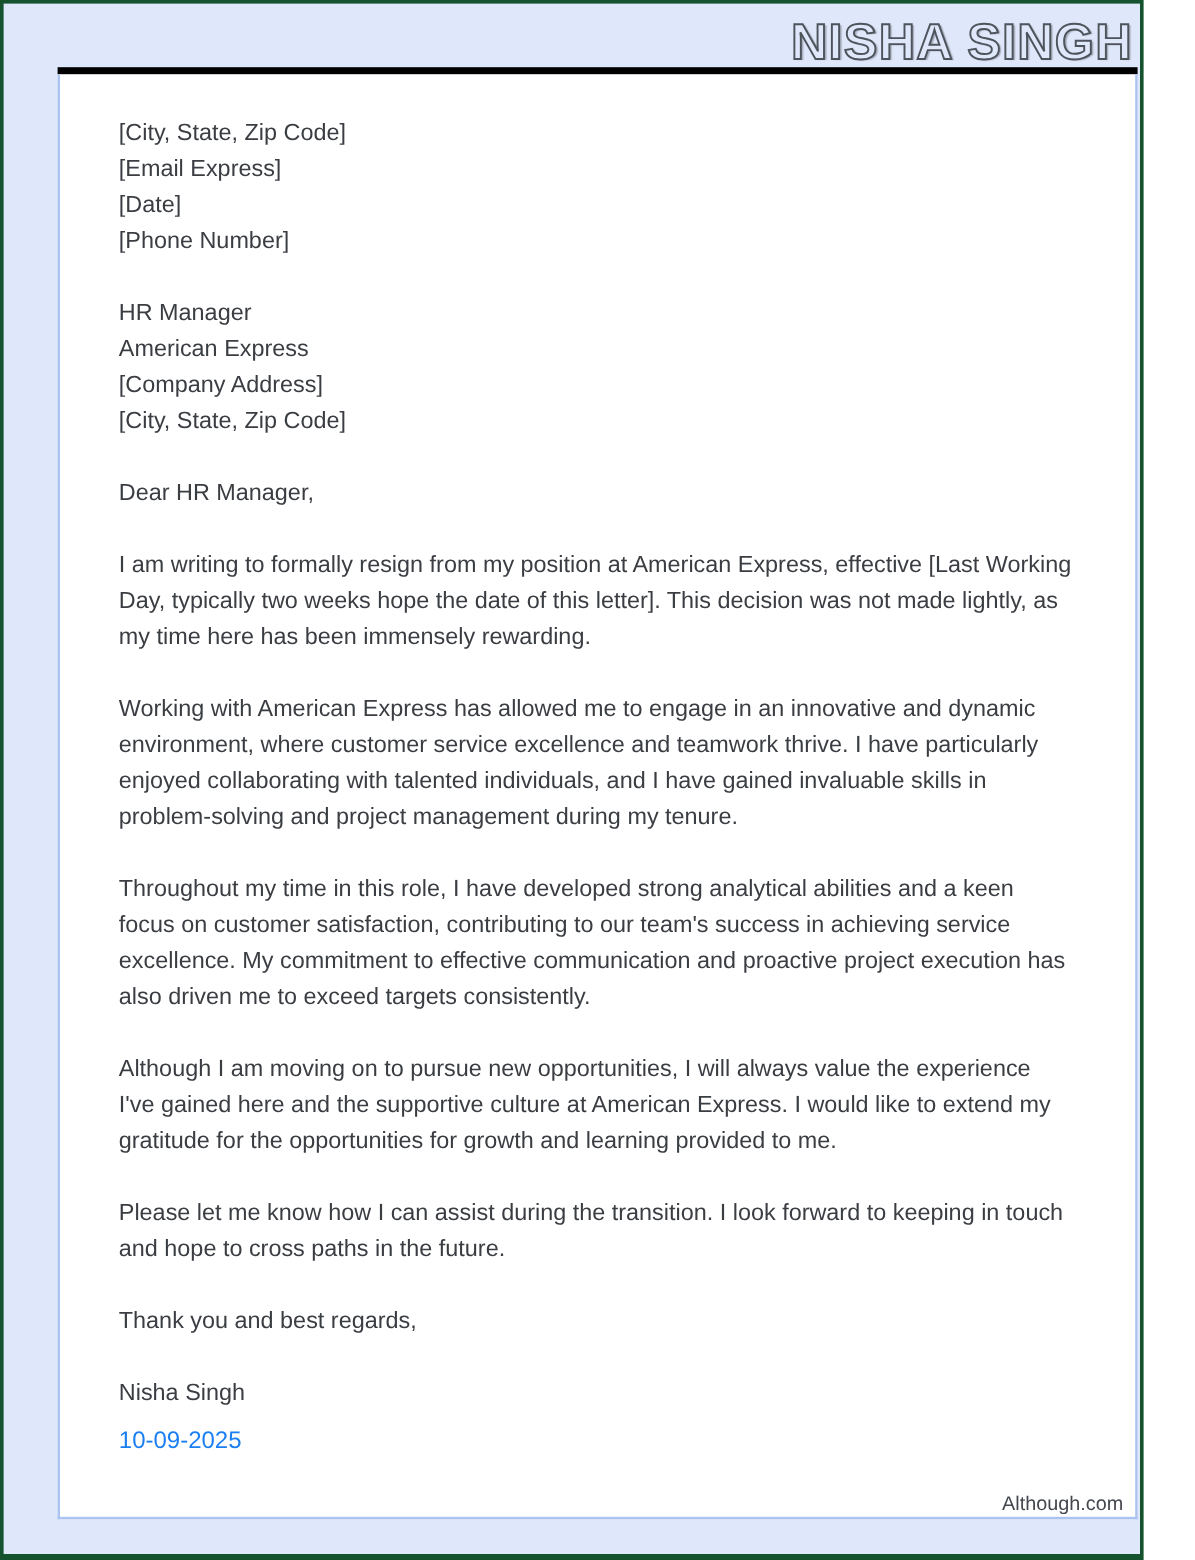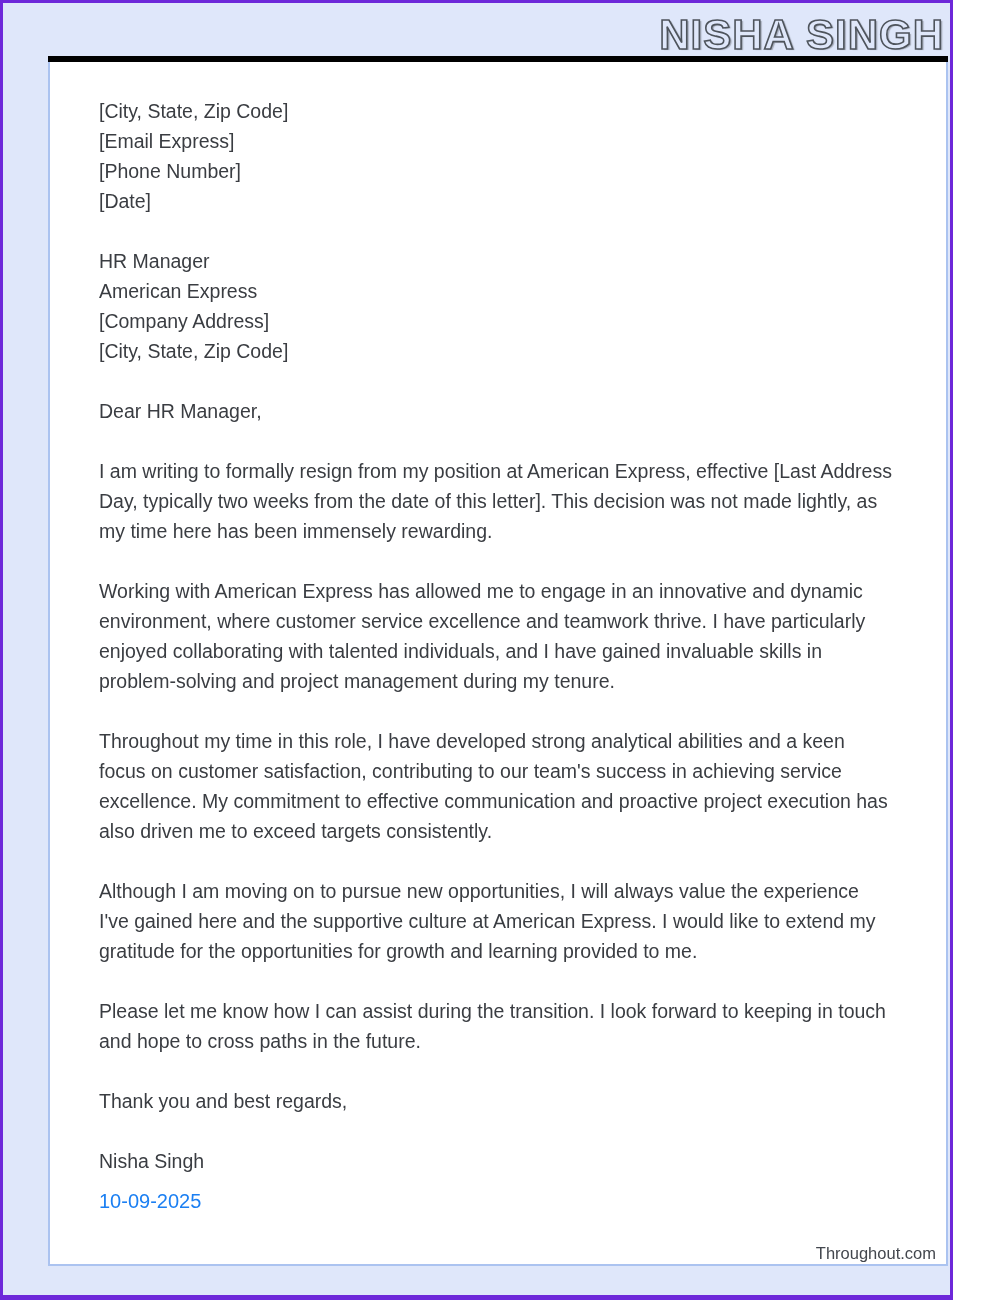--- a/index.html
+++ b/index.html
@@ -3,21 +3,21 @@
 <meta charset="utf-8">
 <style>
   * { box-sizing: border-box; margin: 0; padding: 0; }
   html, body {
     width: 996px; height: 1300px;
     font-family: "Liberation Sans", sans-serif;
   }
   .frame {
     position: relative;
     width: 953px; height: 1300px;
-    background: #6d28d9;
+    background: #14532d;
     text-decoration: underline;
   }
   .bg {
     position: absolute;
     left: 3px; top: 3px; right: 3px; bottom: 5px;
     background: #dfe7fa;
   }
   .page-wrap {
     position: absolute;
     left: 45px; top: 5px;
@@ -88,44 +88,44 @@
       </div>
 
       <div class="top-bar"></div>
 
       <div class="page">
         <div class="letter-body">
 
           <div class="block">
             <div class="line">[City, State, Zip Code]</div>
             <div class="line">[Email Express]</div>
+            <div class="line">[Date]</div>
             <div class="line">[Phone Number]</div>
-            <div class="line">[Date]</div>
           </div>
 
           <div class="block">
             <div class="line">HR Manager</div>
             <div class="line">American Express</div>
             <div class="line">[Company Address]</div>
             <div class="line">[City, State, Zip Code]</div>
           </div>
 
           <div class="block">Dear HR Manager,</div>
 
-          <p class="block">I am writing to formally resign from my position at American Express, effective [Last Address Day, typically two weeks from the date of this letter]. This decision was not made lightly, as my time here has been immensely rewarding.</p>
+          <p class="block">I am writing to formally resign from my position at American Express, effective [Last Working Day, typically two weeks hope the date of this letter]. This decision was not made lightly, as my time here has been immensely rewarding.</p>
           <p class="block">Working with American Express has allowed me to engage in an innovative and dynamic environment, where customer service excellence and teamwork thrive. I have particularly enjoyed collaborating with talented individuals, and I have gained invaluable skills in problem-solving and project management during my tenure.</p>
           <p class="block">Throughout my time in this role, I have developed strong analytical abilities and a keen focus on customer satisfaction, contributing to our team's success in achieving service excellence. My commitment to effective communication and proactive project execution has also driven me to exceed targets consistently.</p>
           <p class="block">Although I am moving on to pursue new opportunities, I will always value the experience I've gained here and the supportive culture at American Express. I would like to extend my gratitude for the opportunities for growth and learning provided to me.</p>
           <p class="block">Please let me know how I can assist during the transition. I look forward to keeping in touch and hope to cross paths in the future.</p>
 
           <div class="block">Thank you and best regards,</div>
 
           <div class="block">Nisha Singh</div>
 
           <div class="line date-line">10-09-2025</div>
         </div>
 
-        <div class="watermark">Throughout.com</div>
+        <div class="watermark">Although.com</div>
       </div>
 
     </div>
   </div>
 </div>
 
 </body></html>

